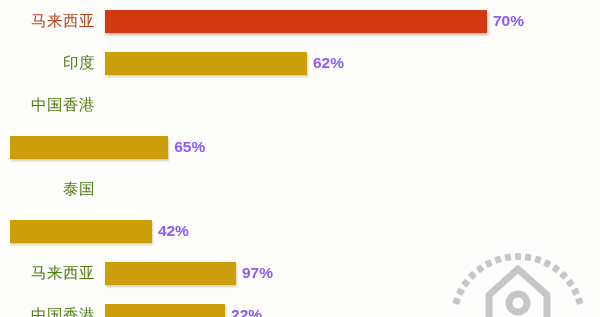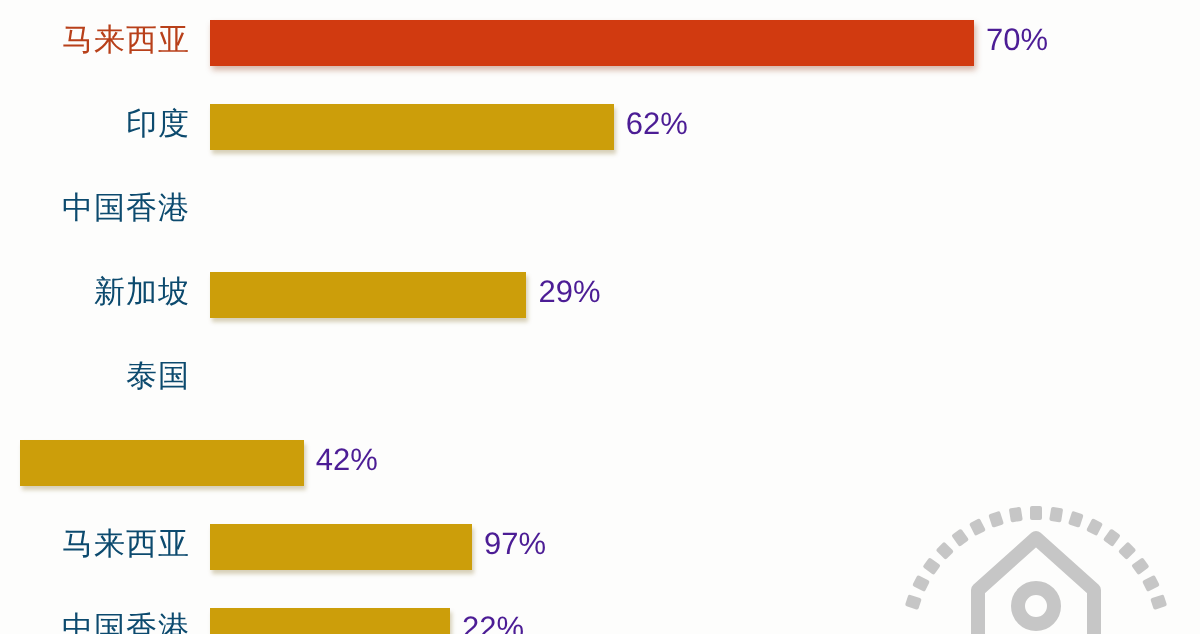--- a/index.html
+++ b/index.html
@@ -45,21 +45,21 @@
     position: relative;
     height: 42px;
     display: flex;
     align-items: center;
   }
   .row-label {
     width: 95px;
     text-align: right;
     font-size: 15.5px;
     line-height: 1;
-    color: #0c4a6e;
+    color: #4d7c0f;
     letter-spacing: 0.5px;
     white-space: nowrap;
     flex: 0 0 95px;
   }
   .row.highlight .row-label {
     color: #b8401a;
   }
   .bar-wrap {
     position: relative;
     flex: 1 1 auto;
@@ -75,23 +75,24 @@
     box-shadow: 1px 2px 2px rgba(120,95,10,0.28);
     flex: 0 0 auto;
   }
   .row.highlight .bar {
     background: #d13a10;
     box-shadow: 1px 2px 3px rgba(140,45,10,0.35);
   }
   .bar-value {
     font-size: 15.5px;
     line-height: 1;
-    color: #4c1d95;
+    color: #8b5cf6;
     margin-left: 6px;
     white-space: nowrap;
+    font-weight: bold;
   }
 </style>
 </head>
 <body>
 
 <div id="chart-root">
 
   <div class="rows" id="rows-container">
       <div class="row highlight">
         <div class="row-label">马来西亚</div>
@@ -104,24 +105,23 @@
         <div class="row-label">印度</div>
         <div class="bar-wrap">
           <div class="bar" style="width: 201.914px;"></div>
           <div class="bar-value">62%</div>
         </div>
       </div>
       <div class="row">
         <div class="row-label">中国香港</div>
       </div>
       <div class="row">
-        <div class="row-label">新加坡</div>
         <div class="bar-wrap">
           <div class="bar" style="width: 158.257px;"></div>
-          <div class="bar-value">29%</div>
+          <div class="bar-value">65%</div>
         </div>
       </div>
       <div class="row">
         <div class="row-label">泰国</div>
       </div>
       <div class="row">
         <div class="bar-wrap">
           <div class="bar" style="width: 141.886px;"></div>
           <div class="bar-value">42%</div>
         </div>

